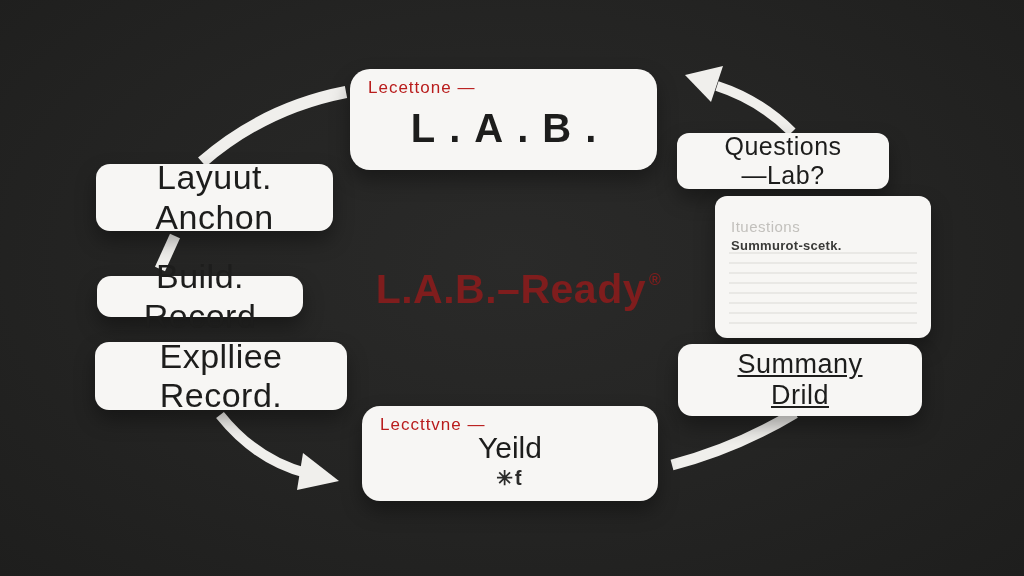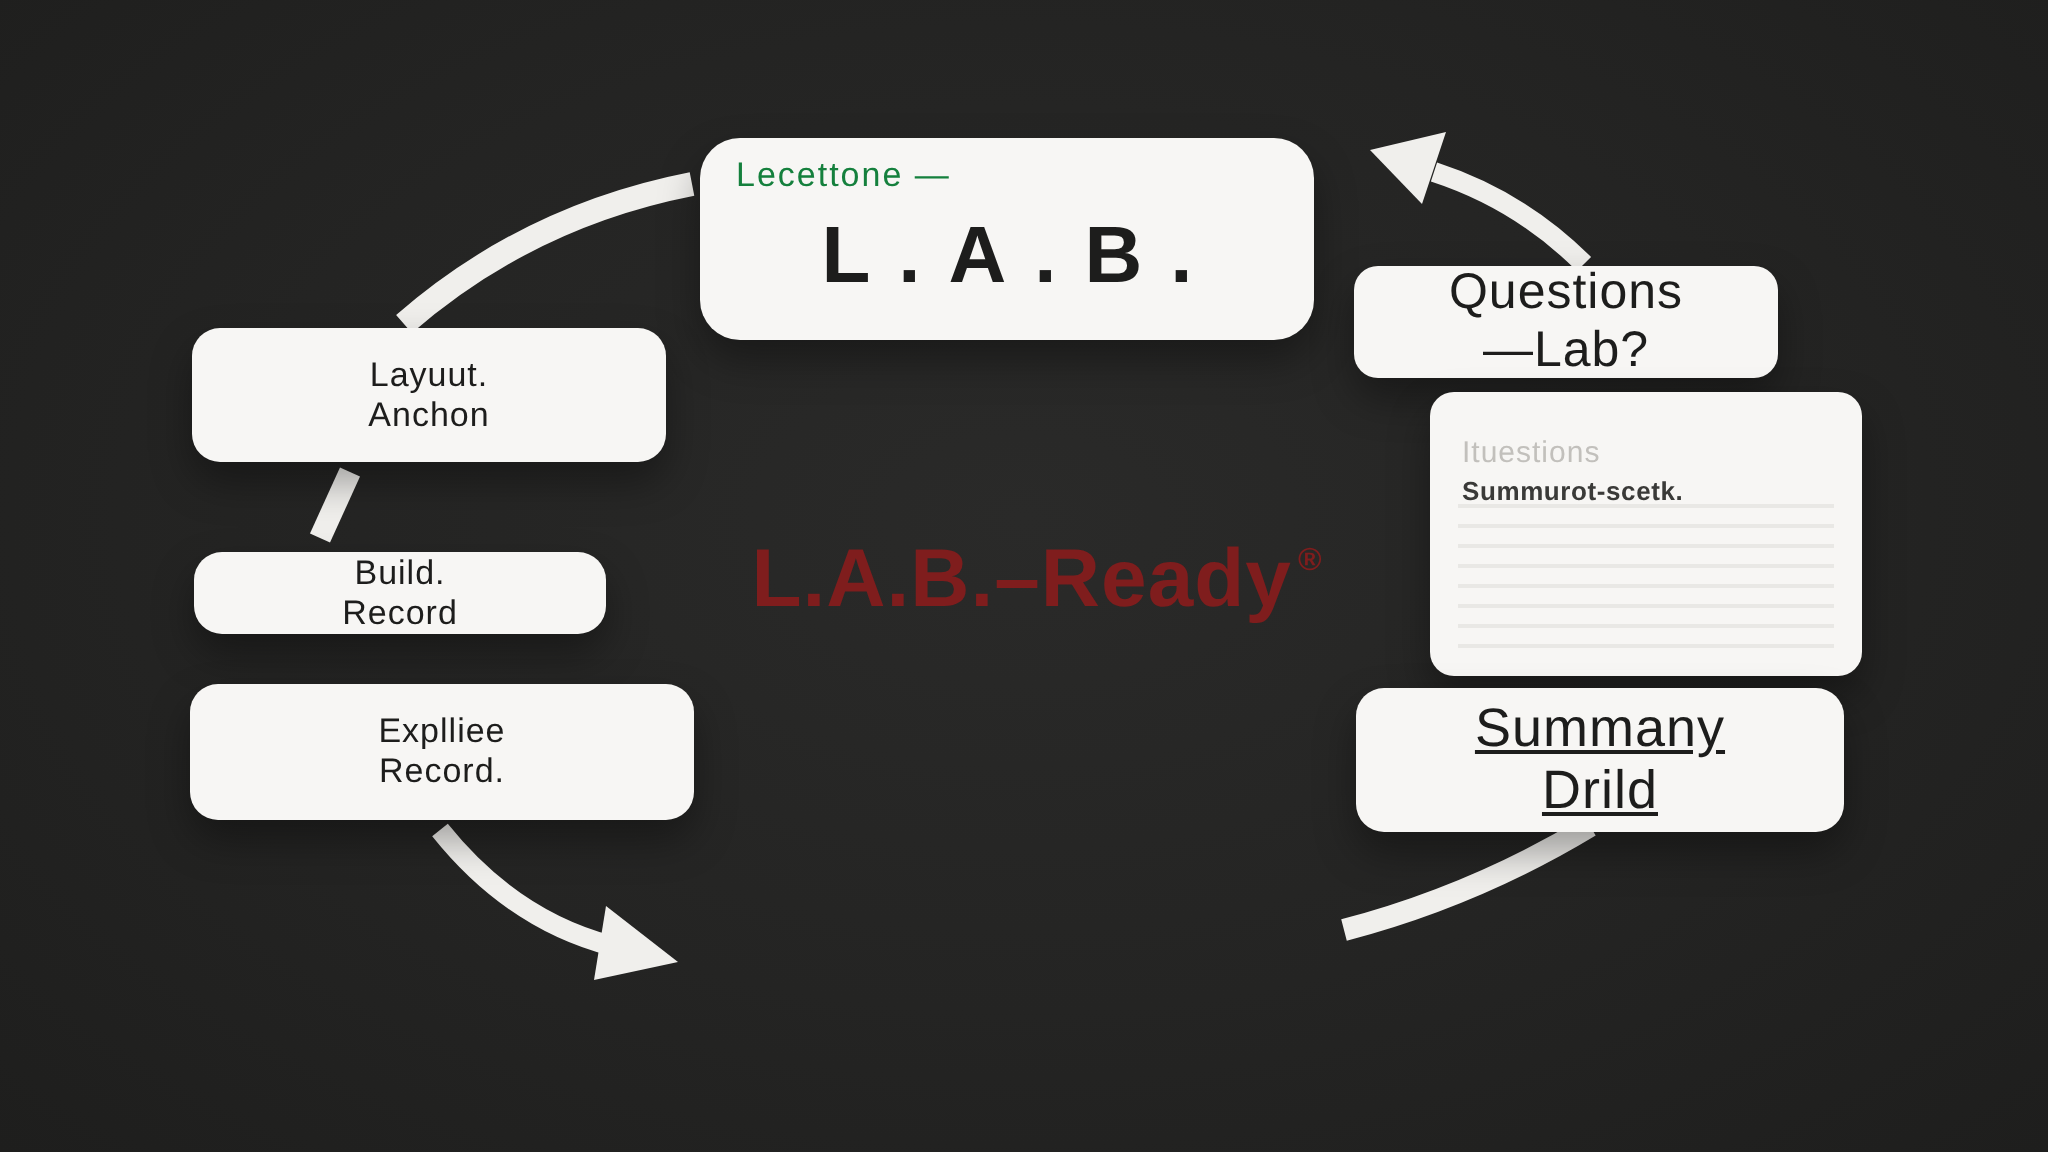--- a/index.html
+++ b/index.html
@@ -17,24 +17,24 @@
     background:#f7f6f4;
     border-radius:14px;
     box-shadow:0 10px 20px rgba(0,0,0,0.35);
     color:#1d1d1c;
     display:flex;flex-direction:column;align-items:center;justify-content:center;
     text-align:center;
     line-height:1.15;
   }
   .card .eyebrow{
     position:absolute;left:18px;top:10px;
-    font-size:17px;color:#15803d;letter-spacing:1px;
+    font-size:17px;color:#b91c1c;letter-spacing:1px;
     line-height:1;
   }
-  .two-line{font-size:17px;font-weight:500;letter-spacing:0.5px;}
+  .two-line{font-size:34px;font-weight:500;letter-spacing:0.5px;}
 
   .card-top{left:350px;top:69px;width:307px;height:101px;border-radius:20px;}
   .card-top .big{
     font-size:40px;font-weight:700;letter-spacing:14px;
     margin-top:16px;text-indent:14px;
   }
 
   .card-questions{left:677px;top:133px;width:212px;height:56px;border-radius:12px;}
   .card-questions .two-line{font-size:25px;}
 
@@ -105,20 +105,25 @@
     </div>
   </div>
 
   <div class="card card-summary">
     <div class="two-line">
       <div>Summany</div>
       <div>Drild</div>
     </div>
   </div>
 
+  <div class="card card-yield">
+    <span class="eyebrow">Leccttvne —</span>
+    <span class="yield-title">Yeild</span>
+    <span class="yield-symbols">✳ƭ</span>
+  </div>
 
   <div class="card card-layout">
     <div class="two-line">
       <div>Layuut.</div>
       <div>Anchon</div>
     </div>
   </div>
 
   <div class="card card-build">
     <div class="two-line">

